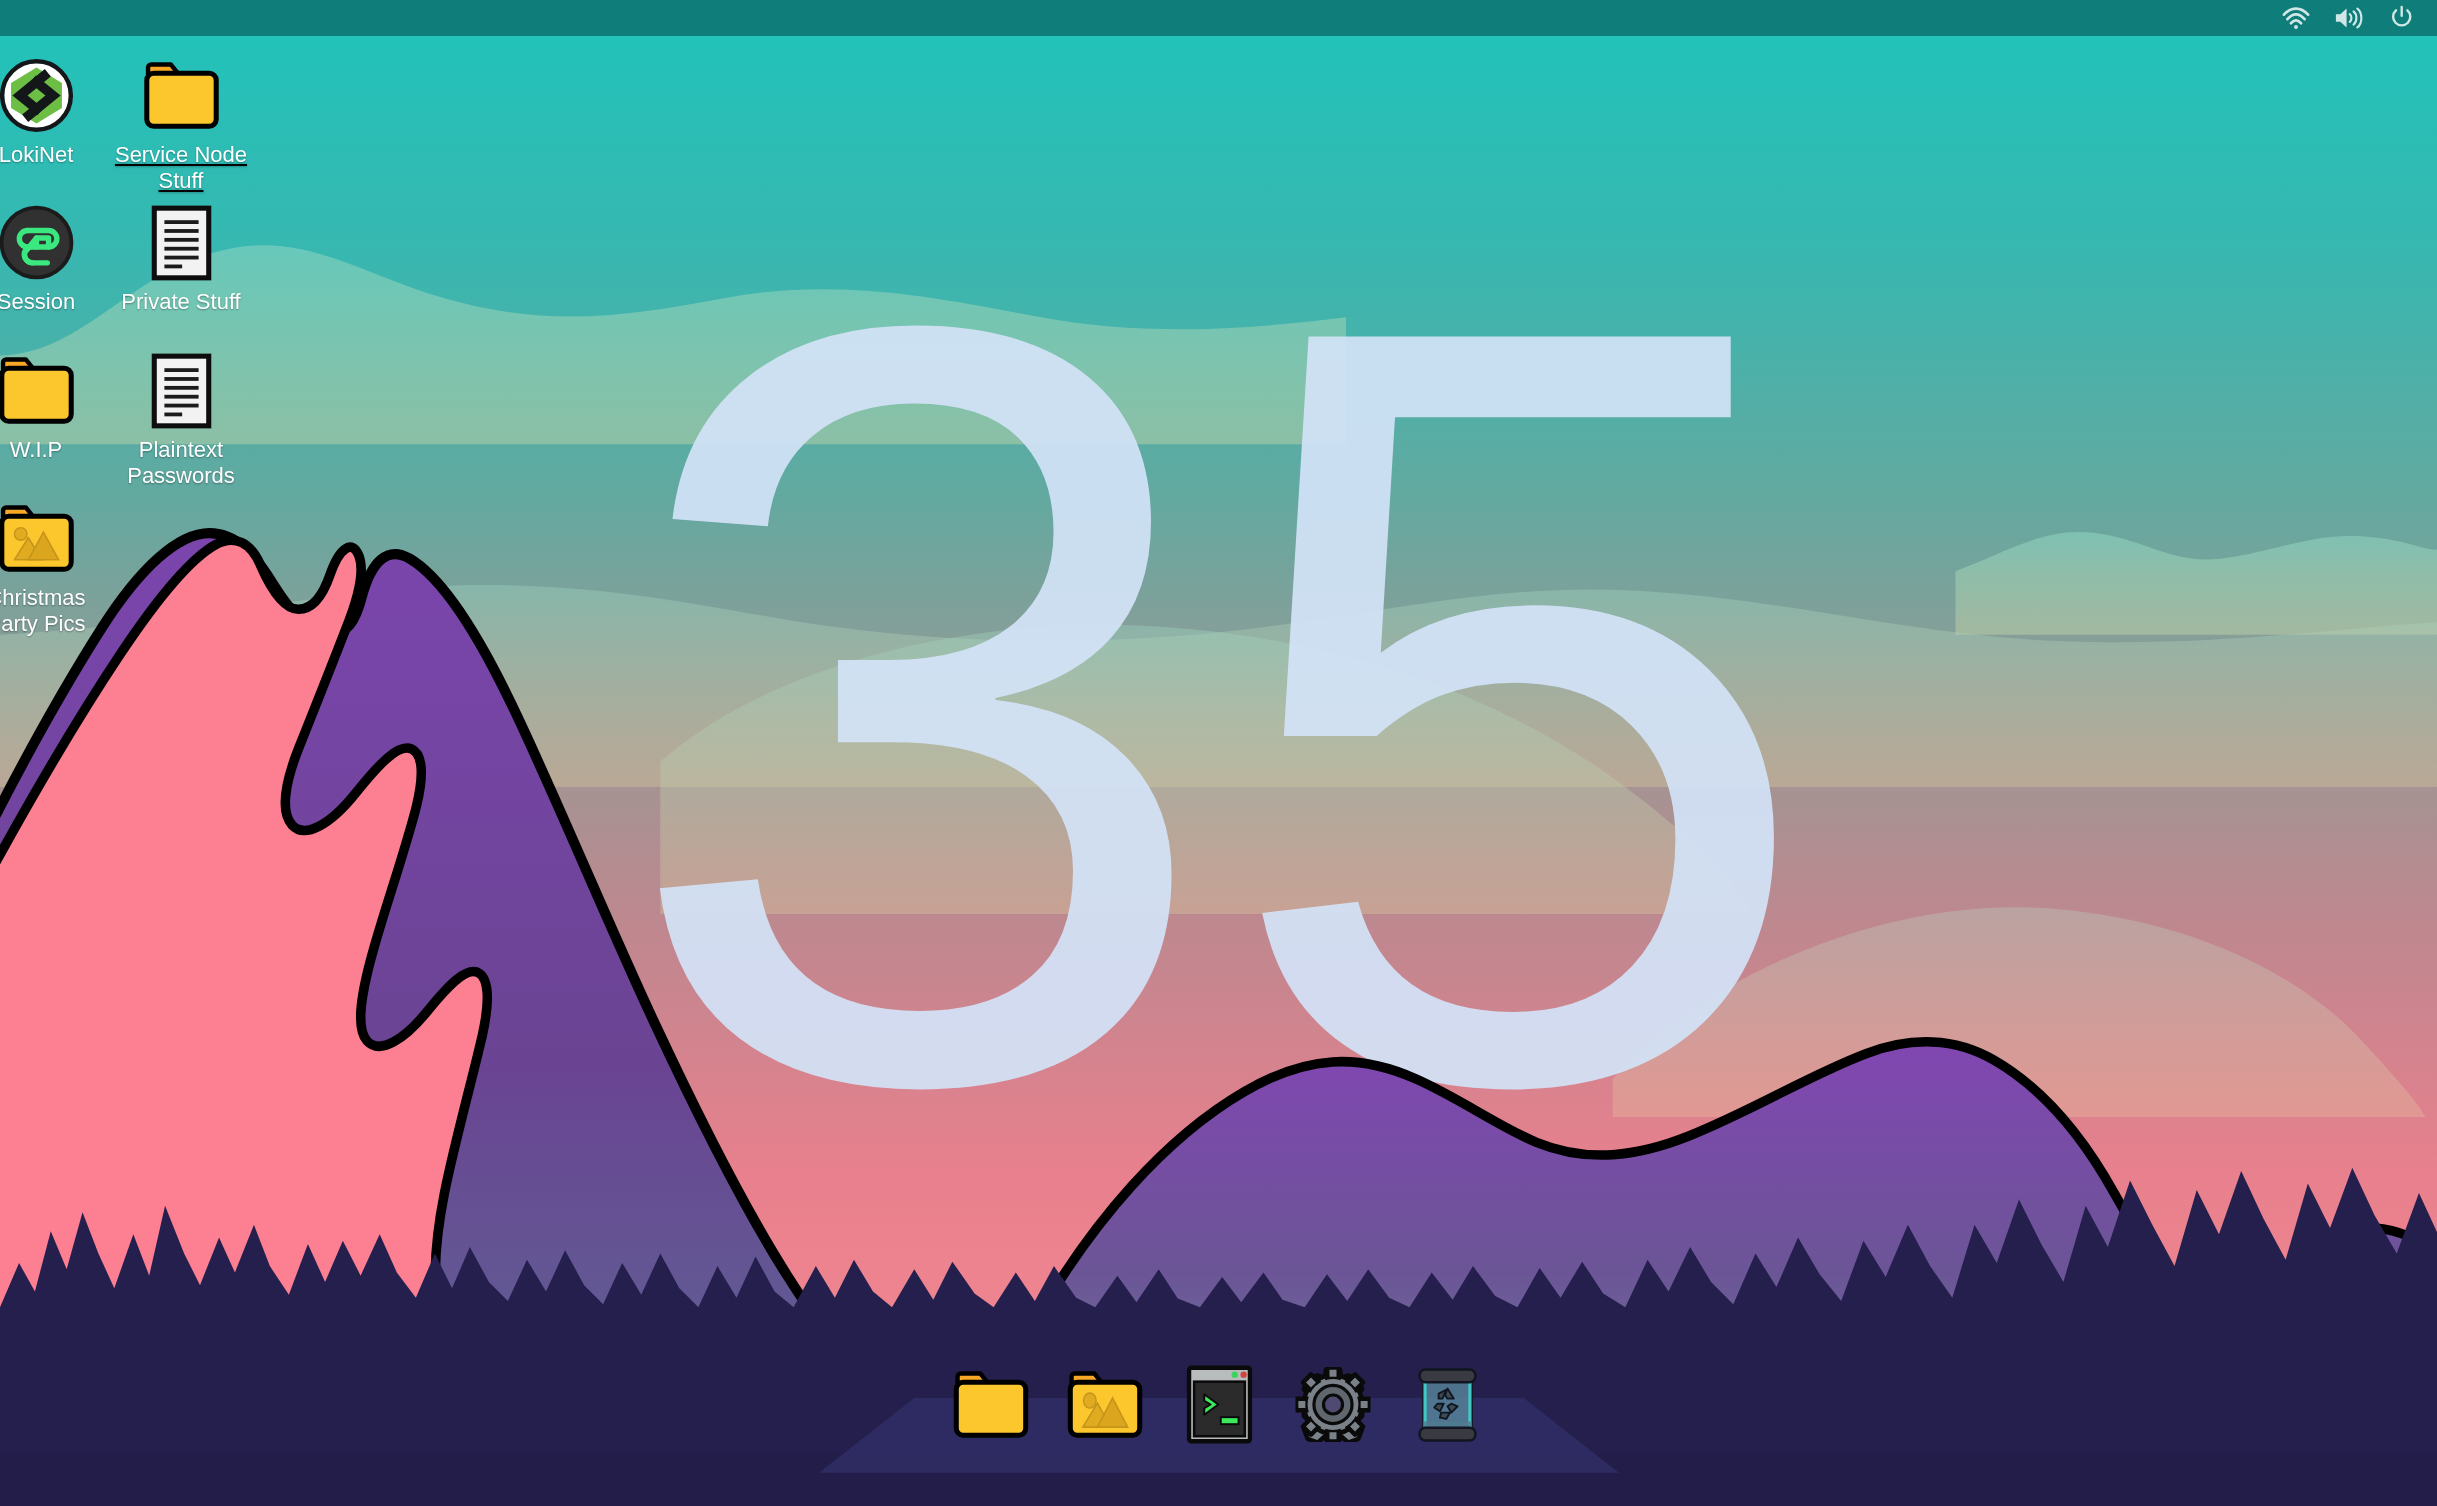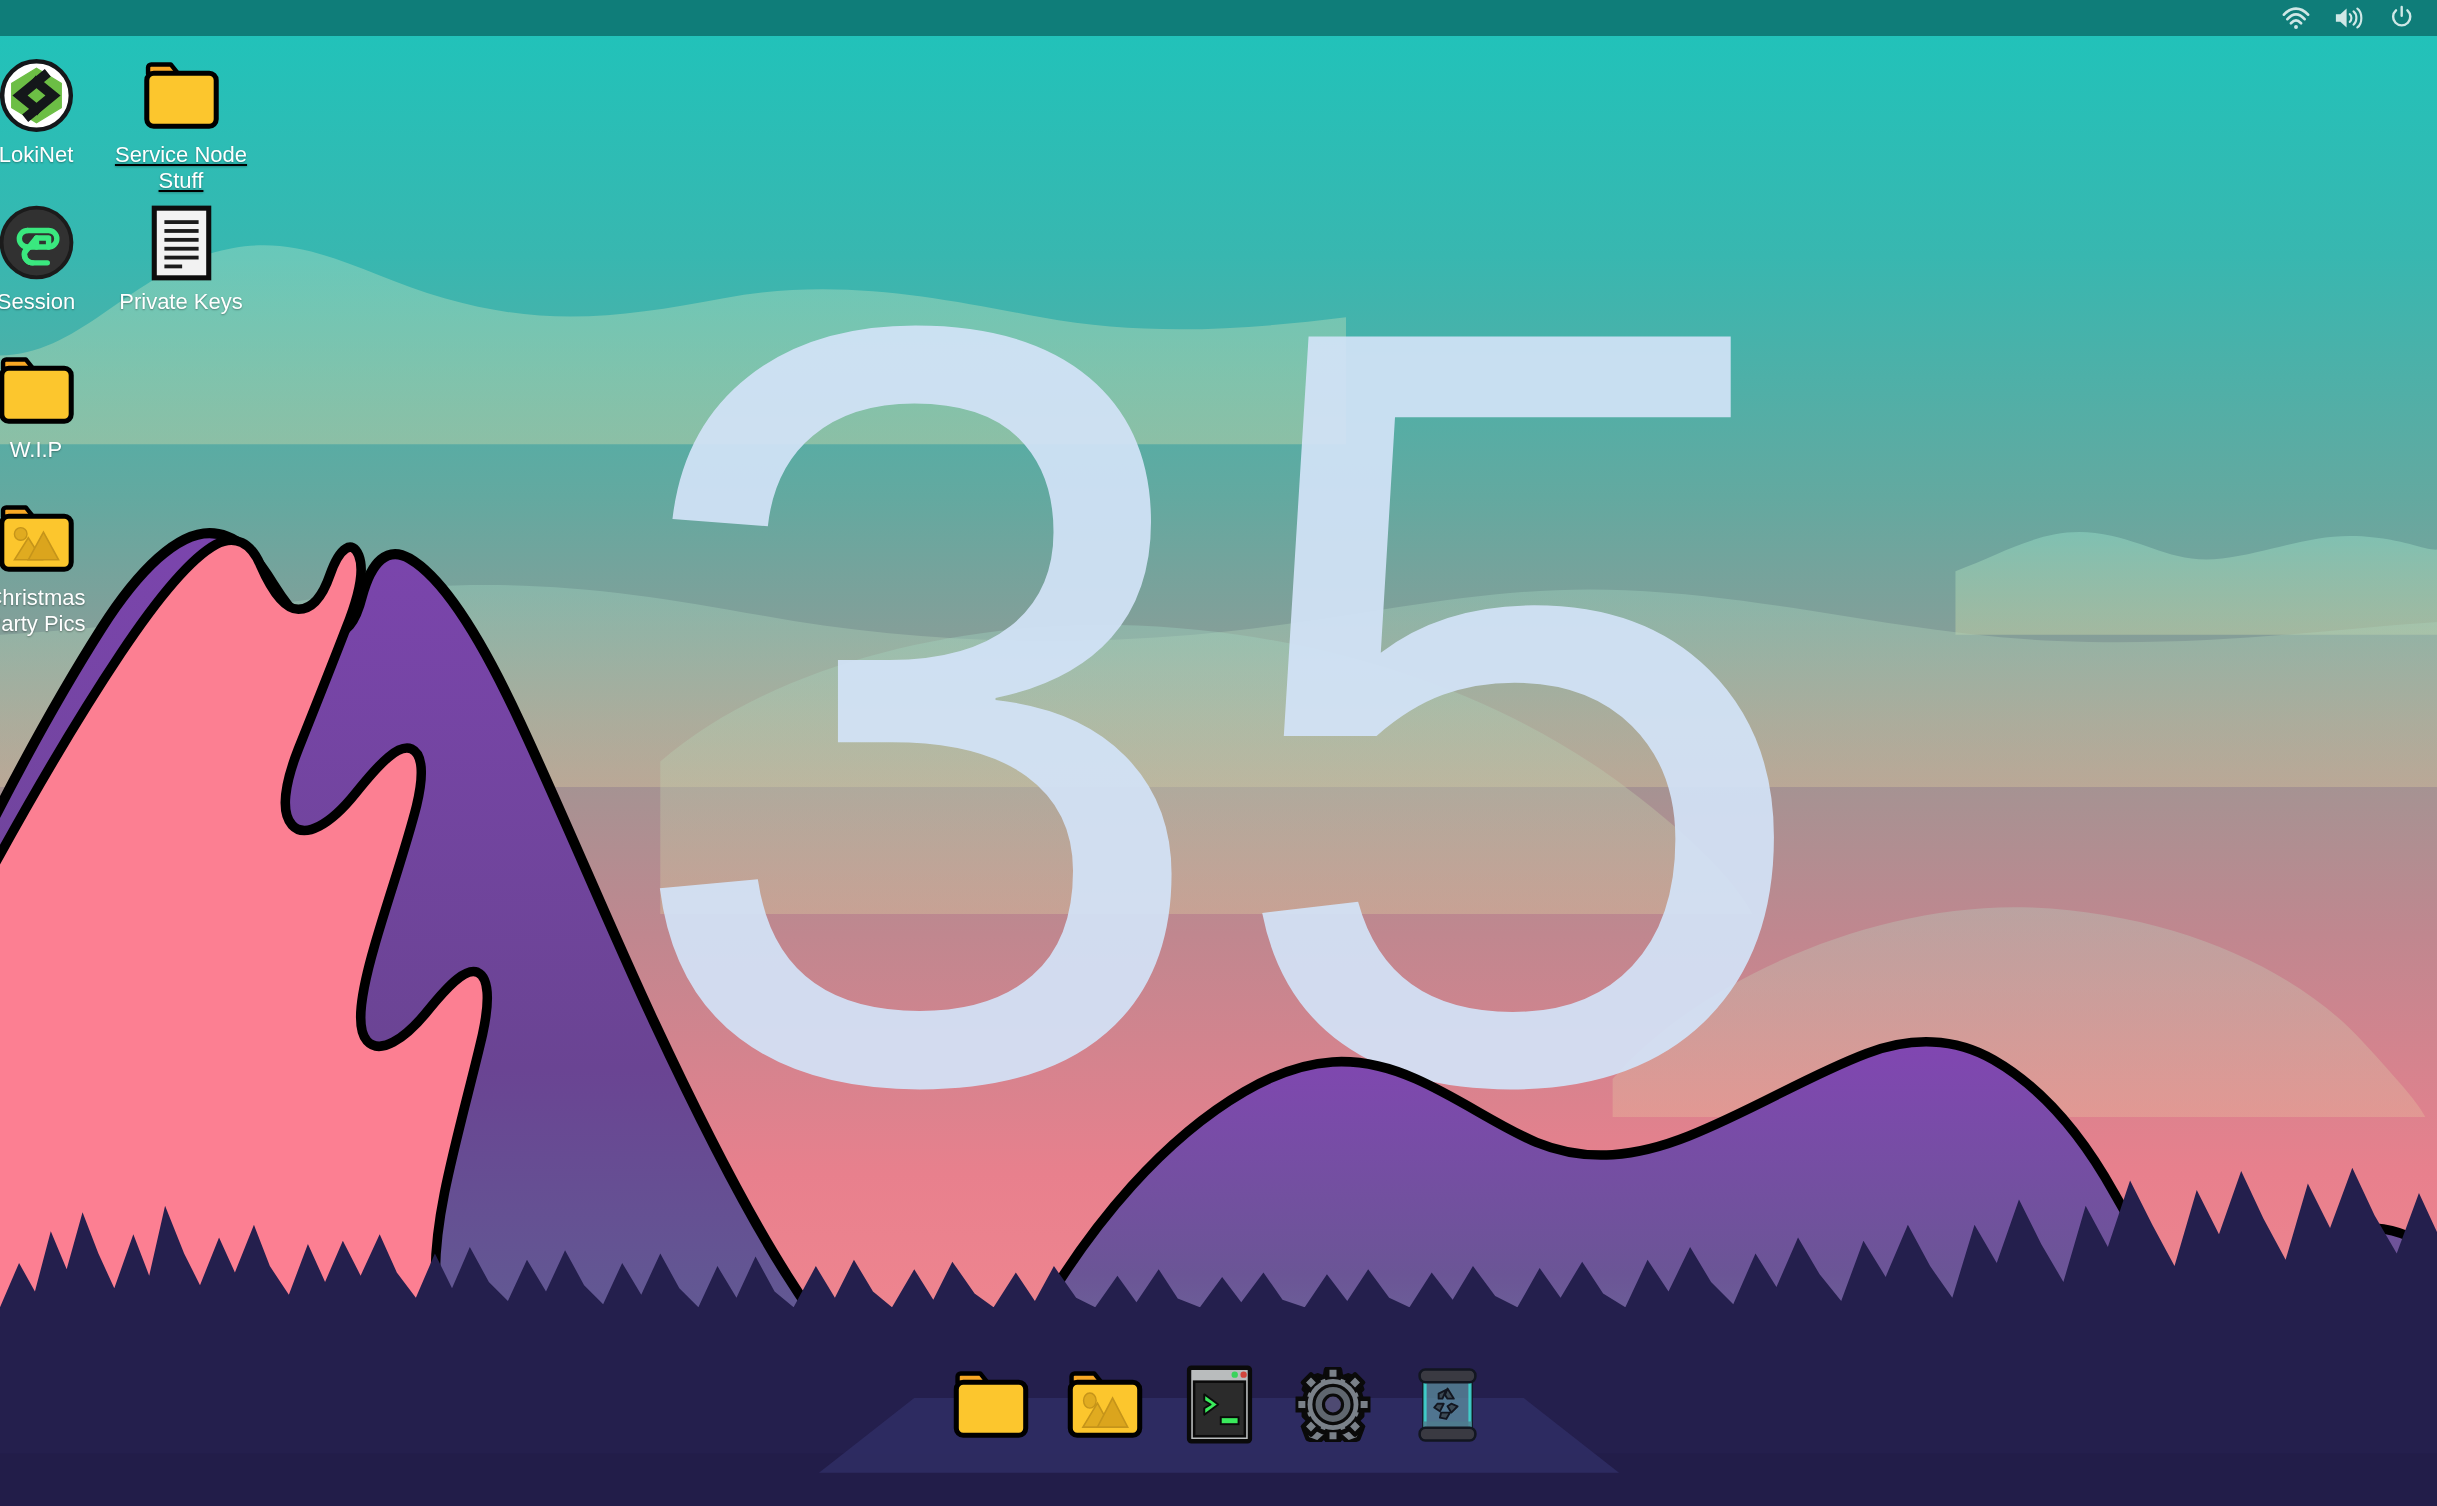--- a/index.html
+++ b/index.html
@@ -298,33 +298,49 @@
           <g fill="#1b1b1b">
             <rect x="21" y="24" width="54" height="6"></rect>
             <rect x="21" y="38" width="54" height="6"></rect>
             <rect x="21" y="52" width="54" height="6"></rect>
             <rect x="21" y="66" width="54" height="6"></rect>
             <rect x="21" y="80" width="54" height="6"></rect>
             <rect x="21" y="94" width="28" height="6"></rect>
           </g>
         </svg>
       </span>
-      <span class="label">Private Keys</span>
+      <span class="label">Private Stuff</span>
     </div>
 
     <div class="desk-icon" style="left:-37px; top:305px;">
       <span class="glyph">
         <svg width="77" height="70" viewBox="0 0 122 110" xmlns="http://www.w3.org/2000/svg">
           <path d="M8,20 L8,10 A5,5 0 0 1 13,5 L44,5 L56,20 Z" fill="#f9a825" stroke="#000" stroke-width="7" stroke-linejoin="round"></path>
           <rect x="6" y="19" width="110" height="84" rx="11" fill="#fcc62d" stroke="#000" stroke-width="8"></rect>
         </svg>
       </span>
       <span class="label">W.I.P</span>
     </div>
 
+    <div class="desk-icon" style="left:108px; top:305px;">
+      <span class="glyph">
+        <svg width="61" height="76" viewBox="0 0 96 120" xmlns="http://www.w3.org/2000/svg">
+          <rect x="5" y="5" width="86" height="110" fill="#f2f2f2" stroke="#0d0d0d" stroke-width="8"></rect>
+          <g fill="#1b1b1b">
+            <rect x="21" y="24" width="54" height="6"></rect>
+            <rect x="21" y="38" width="54" height="6"></rect>
+            <rect x="21" y="52" width="54" height="6"></rect>
+            <rect x="21" y="66" width="54" height="6"></rect>
+            <rect x="21" y="80" width="54" height="6"></rect>
+            <rect x="21" y="94" width="28" height="6"></rect>
+          </g>
+        </svg>
+      </span>
+      <span class="label">Plaintext Passwords</span>
+    </div>
 
     <div class="desk-icon" style="left:-37px; top:453px;">
       <span class="glyph">
         <svg width="77" height="70" viewBox="0 0 122 110" xmlns="http://www.w3.org/2000/svg">
           <path d="M8,20 L8,10 A5,5 0 0 1 13,5 L44,5 L56,20 Z" fill="#f9a825" stroke="#000" stroke-width="7" stroke-linejoin="round"></path>
           <rect x="6" y="19" width="110" height="84" rx="11" fill="#fcc62d" stroke="#000" stroke-width="8"></rect>
           <circle cx="36" cy="47" r="10" fill="#e0ab20" stroke="#c5941a" stroke-width="2.2"></circle>
           <path d="M26,88 L48,53 L70,88 Z" fill="#e0ab20" stroke="#c5941a" stroke-width="2.5"></path>
           <path d="M48,88 L72,44 L96,88 Z" fill="#dba51d" stroke="#c5941a" stroke-width="2.5"></path>
         </svg>

